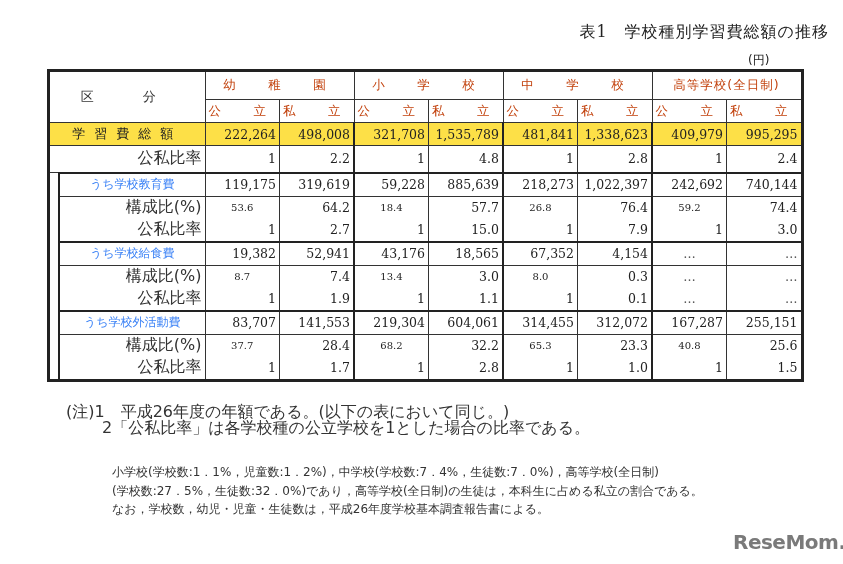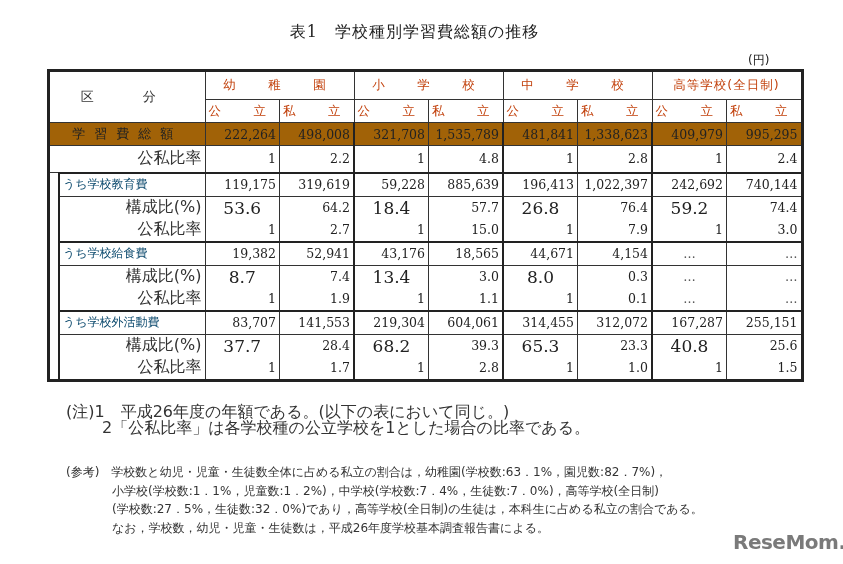--- a/index.html
+++ b/index.html
@@ -1,32 +1,32 @@
 <!DOCTYPE html>
 <html><head>
 <meta charset="utf-8">
 <style>
   html, body { margin: 0; padding: 0; background: #ffffff; }
   body { width: 843px; height: 564px; position: relative; overflow: hidden;
          font-family: "DejaVu Serif", "Liberation Serif", serif; color: #222; }
-  .title { position: absolute; left: 0; width: 829px; top: 22px; text-align: center;
+  .title { position: absolute; left: 0; width: 829px; top: 22px; text-align: right;
            font-size: 16px; letter-spacing: 1px; color: #222; }
   .unit { position: absolute; left: 748px; top: 52px; font-size: 12px; font-family: "DejaVu Sans", sans-serif; }
   table.main { position: absolute; left: 47px; top: 69px; border-collapse: collapse;
                border: 3px solid #222; font-size: 12.5px; }
   table.main td { border: 1px solid #333; padding: 0 3px; height: 22px; white-space: nowrap; }
   .hdr { text-align: center; font-family: "DejaVu Sans", sans-serif; font-size: 12.5px; letter-spacing: 10px; color:#c2410c; }
   .hdr-tight { letter-spacing: 1px; }
   .kubun { text-align: center; font-family: "DejaVu Sans", sans-serif; letter-spacing: 18px; font-size: 13px; color:#333; }
   .num { text-align: right; font-size: 12.5px; }
-  .num-c { text-align: center; font-size: 17px; }
-  .total td { background: #a16207; height: 26px; }
+  .num-c { text-align: center; font-size: 10px; }
+  .total td { background: #fde047; height: 26px; }
   .total .lbl { text-align: center; letter-spacing: 9px; font-family: "DejaVu Sans", sans-serif; font-size: 13px; }
   .sublbl { text-align: right; font-family: "DejaVu Sans", sans-serif; font-size: 16px; color:#333; }
-  .seclbl { text-align: left; font-family: "DejaVu Sans", sans-serif; font-size: 12px; color:#0c4a6e; }
+  .seclbl { text-align: center; font-family: "DejaVu Sans", sans-serif; font-size: 12px; color:#3b82f6; }
   td.indent { border-top: none !important; border-bottom: none !important; border-left: none !important; width: 8px; padding: 0 !important; }
   tr.sec-first td:not(.indent) { border-top: 2px solid #222; }
   td.lb { border-left: 2px solid #222 !important; }
   td.thick-l { border-left: 2px solid #222 !important; }
   td.nb-t { border-top: none !important; }
   td.nb-b { border-bottom: none !important; }
   .dots { text-align: right; color: #555; letter-spacing: 0; }
   .dots-c { text-align: center; color: #555; }
   .notes { position: absolute; left: 66px; top: 404px; font-family: "DejaVu Sans", sans-serif; font-size: 16px; line-height: 16px; color:#333; }
   .notes .l2 { padding-left: 22px; }
@@ -96,21 +96,21 @@
     <td class="num">2.4</td>
   </tr>
 
   <tr class="sec-first">
     <td class="indent"></td>
     <td class="seclbl lb">うち学校教育費</td>
     <td class="num">119,175</td>
     <td class="num">319,619</td>
     <td class="num thick-l">59,228</td>
     <td class="num">885,639</td>
-    <td class="num thick-l">196,413</td>
+    <td class="num thick-l">218,273</td>
     <td class="num">1,022,397</td>
     <td class="num thick-l">242,692</td>
     <td class="num">740,144</td>
   </tr>
   <tr>
     <td class="indent"></td>
     <td class="sublbl lb nb-t nb-b">構成比(%)</td>
     <td class="num-c nb-t nb-b">53.6</td>
     <td class="num nb-t nb-b">64.2</td>
     <td class="num-c thick-l nb-t nb-b">18.4</td>
@@ -133,21 +133,21 @@
     <td class="num nb-t">3.0</td>
   </tr>
 
   <tr class="sec-first">
     <td class="indent"></td>
     <td class="seclbl lb">うち学校給食費</td>
     <td class="num">19,382</td>
     <td class="num">52,941</td>
     <td class="num thick-l">43,176</td>
     <td class="num">18,565</td>
-    <td class="num thick-l">44,671</td>
+    <td class="num thick-l">67,352</td>
     <td class="num">4,154</td>
     <td class="dots-c thick-l">…</td>
     <td class="dots">…</td>
   </tr>
   <tr>
     <td class="indent"></td>
     <td class="sublbl lb nb-t nb-b">構成比(%)</td>
     <td class="num-c nb-t nb-b">8.7</td>
     <td class="num nb-t nb-b">7.4</td>
     <td class="num-c thick-l nb-t nb-b">13.4</td>
@@ -181,21 +181,21 @@
     <td class="num">312,072</td>
     <td class="num thick-l">167,287</td>
     <td class="num">255,151</td>
   </tr>
   <tr>
     <td class="indent"></td>
     <td class="sublbl lb nb-t nb-b">構成比(%)</td>
     <td class="num-c nb-t nb-b">37.7</td>
     <td class="num nb-t nb-b">28.4</td>
     <td class="num-c thick-l nb-t nb-b">68.2</td>
-    <td class="num nb-t nb-b">39.3</td>
+    <td class="num nb-t nb-b">32.2</td>
     <td class="num-c thick-l nb-t nb-b">65.3</td>
     <td class="num nb-t nb-b">23.3</td>
     <td class="num-c thick-l nb-t nb-b">40.8</td>
     <td class="num nb-t nb-b">25.6</td>
   </tr>
   <tr>
     <td class="indent"></td>
     <td class="sublbl lb nb-t">公私比率</td>
     <td class="num nb-t">1</td>
     <td class="num nb-t">1.7</td>
@@ -208,19 +208,18 @@
   </tr>
 </tbody>
   </table>
 
 <div class="notes">
   <div>(注)1　平成26年度の年額である。(以下の表において同じ。)</div>
   <div class="l2" style="padding-left:36px">2「公私比率」は各学校種の公立学校を1とした場合の比率である。</div>
 </div>
 
 <div class="ref">
-  <div>(参考)　学校数と幼児・児童・生徒数全体に占める私立の割合は，幼稚園(学校数:63．1%，園児数:82．7%)，</div>
   <div class="cont">小学校(学校数:1．1%，児童数:1．2%)，中学校(学校数:7．4%，生徒数:7．0%)，高等学校(全日制)</div>
   <div class="cont">(学校数:27．5%，生徒数:32．0%)であり，高等学校(全日制)の生徒は，本科生に占める私立の割合である。</div>
   <div class="cont">なお，学校数，幼児・児童・生徒数は，平成26年度学校基本調査報告書による。</div>
 </div>
 
 <div class="logo">ReseMom.</div>
 
 </body></html>

